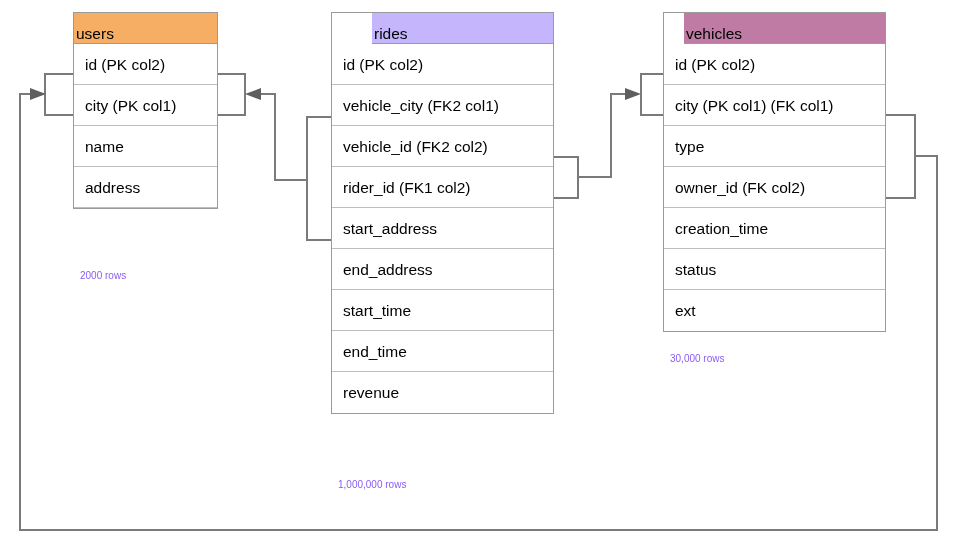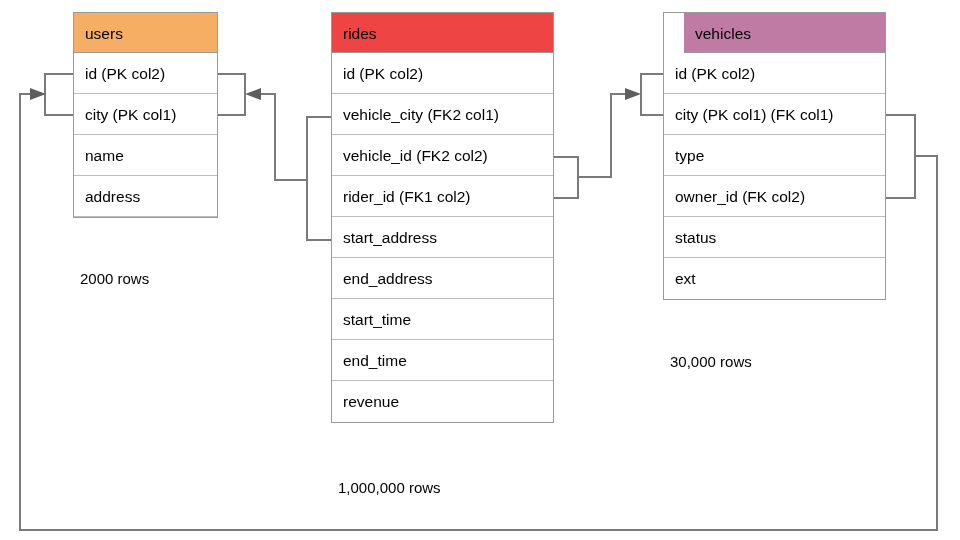--- a/index.html
+++ b/index.html
@@ -16,23 +16,23 @@
     overflow: hidden;
   }
   .er-table {
     position: absolute;
     box-sizing: border-box;
     border: 1px solid #9a9a9a;
     background: #ffffff;
   }
   .er-header {
     box-sizing: border-box;
-    height: 40px;
+    height: 31px;
     line-height: 41px;
-    padding: 0 0 0 11px;
+    padding: 0 0 0 2px;
     font-size: 15.5px;
     color: #000000;
     border-bottom: 1px solid #9a9a9a;
     white-space: nowrap;
     overflow: hidden;
   }
   .er-row {
     box-sizing: border-box;
     height: 41px;
     line-height: 41px;
@@ -41,22 +41,22 @@
     color: #000000;
     border-bottom: 1px solid #bdbdbd;
     white-space: nowrap;
     overflow: hidden;
   }
   .er-row.last {
     border-bottom: none;
   }
   .row-count {
     position: absolute;
-    font-size: 15px;
-    color: #000000;
+    font-size: 10px;
+    color: #8b5cf6;
     white-space: nowrap;
   }
   #links {
     position: absolute;
     left: 0;
     top: 0;
     width: 960px;
     height: 540px;
     pointer-events: none;
   }
@@ -103,37 +103,38 @@
   <div class="er-table" style="left:73px; top:12px; width:145px;">
     <div class="er-header" style="background-color: rgb(245, 174, 99);">users</div>
     <div class="er-row">id (PK col2)</div>
     <div class="er-row">city (PK col1)</div>
     <div class="er-row">name</div>
     <div class="er-row">address</div>
   </div>
   <div class="row-count" style="left:80px; top:270px;">2000 rows</div>
 
   <div class="er-table" style="left:331px; top:12px; width:223px;">
-    <div class="er-header" style="background-color: #ef4444;">rides</div>
+    <div class="er-header" style="background-color: #c4b5fd; margin-left: 40px;">rides</div>
     <div class="er-row">id (PK col2)</div>
     <div class="er-row">vehicle_city (FK2 col1)</div>
     <div class="er-row">vehicle_id (FK2 col2)</div>
     <div class="er-row">rider_id (FK1 col2)</div>
     <div class="er-row">start_address</div>
     <div class="er-row">end_address</div>
     <div class="er-row">start_time</div>
     <div class="er-row">end_time</div>
     <div class="er-row last">revenue</div>
   </div>
   <div class="row-count" style="left:338px; top:479px;">1,000,000 rows</div>
 
   <div class="er-table" style="left:663px; top:12px; width:223px;">
     <div class="er-header" style="background-color: rgb(192, 123, 164); margin-left: 20px;">vehicles</div>
     <div class="er-row">id (PK col2)</div>
     <div class="er-row">city (PK col1) (FK col1)</div>
     <div class="er-row">type</div>
     <div class="er-row">owner_id (FK col2)</div>
+    <div class="er-row">creation_time</div>
     <div class="er-row">status</div>
     <div class="er-row last">ext</div>
   </div>
   <div class="row-count" style="left:670px; top:353px;">30,000 rows</div>
 
 </div>
 
 </body></html>

